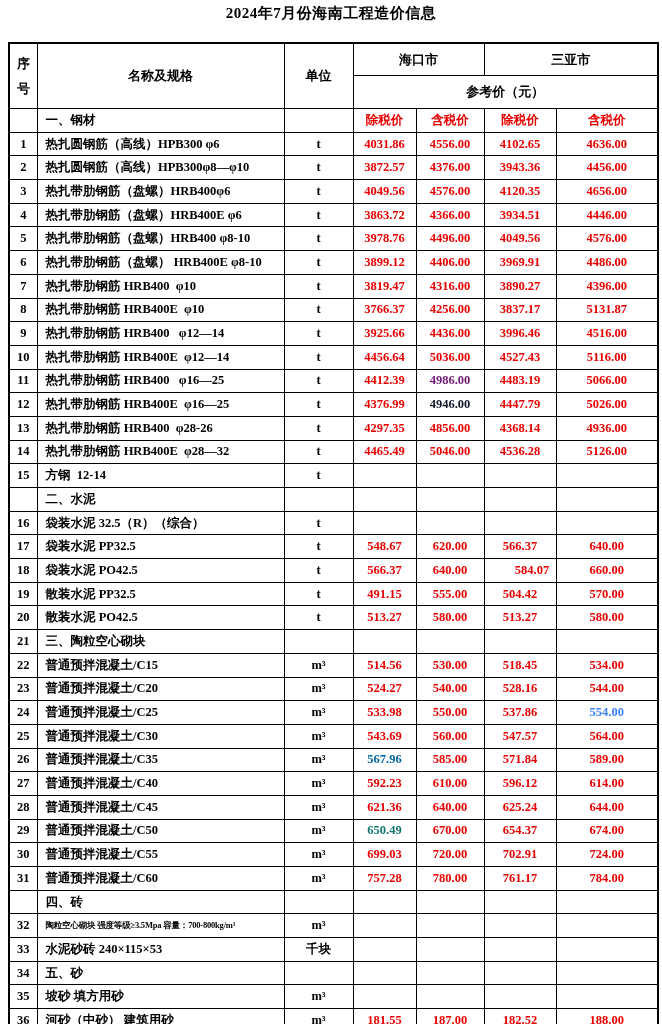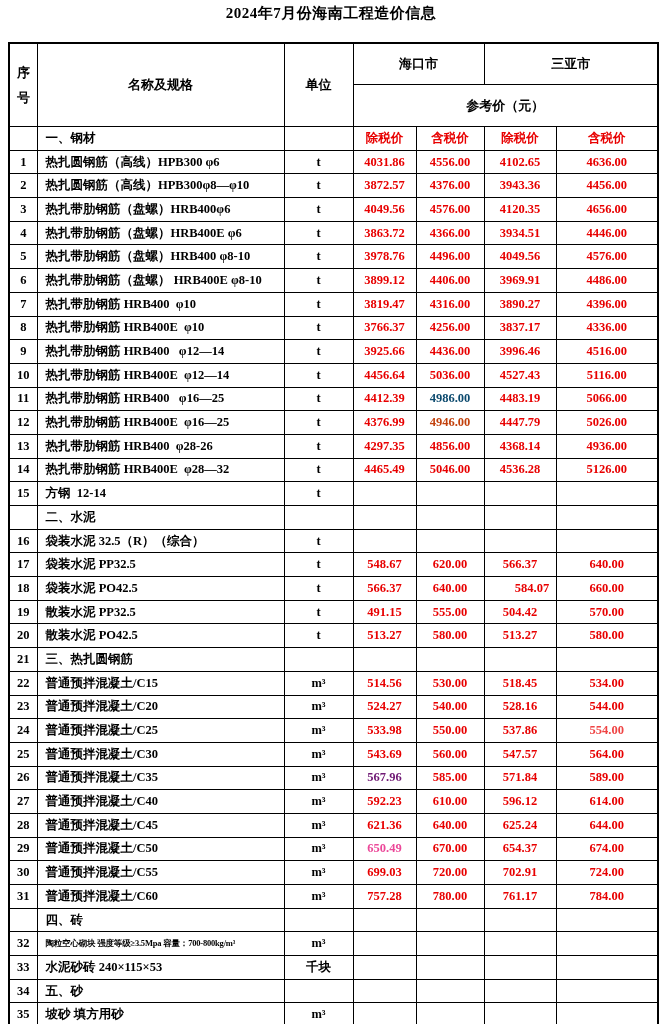--- a/index.html
+++ b/index.html
@@ -36,21 +36,21 @@
   .price-table thead th {
     font-size: 13px;
     height: 26px;
     text-align: center;
     vertical-align: middle;
     font-weight: bold;
   }
   th.th-serial {
     word-break: break-all;
     line-height: 25px;
-    padding: 16px 7px;
+    padding: 7px 7px;
   }
   .price-table tbody td {
     height: 23.7px;
     font-size: 12.5px;
     vertical-align: middle;
   }
   td.c-no   { text-align: center; }
   td.c-name { text-align: left; padding-left: 8px; white-space: pre; }
   td.c-name.small { font-size: 8.5px; letter-spacing: -0.2px; }
   td.c-unit { text-align: center; font-size: 12px; }
@@ -156,21 +156,21 @@
         <td class="c-price" style="color: rgb(232, 0, 0);">3890.27</td>
         <td class="c-price" style="color: rgb(232, 0, 0);">4396.00</td>
       </tr>
       <tr>
         <td class="c-no">8</td>
         <td class="c-name">热扎带肋钢筋 HRB400E  φ10</td>
         <td class="c-unit">t</td>
         <td class="c-price" style="color: rgb(232, 0, 0);">3766.37</td>
         <td class="c-price" style="color: rgb(232, 0, 0);">4256.00</td>
         <td class="c-price" style="color: rgb(232, 0, 0);">3837.17</td>
-        <td class="c-price" style="color: rgb(232, 0, 0);">4336.00</td>
+        <td class="c-price" style="color: rgb(232, 0, 0);">5131.87</td>
       </tr>
       <tr>
         <td class="c-no">9</td>
         <td class="c-name">热扎带肋钢筋 HRB400   φ12—14</td>
         <td class="c-unit">t</td>
         <td class="c-price" style="color: rgb(232, 0, 0);">3925.66</td>
         <td class="c-price" style="color: rgb(232, 0, 0);">4436.00</td>
         <td class="c-price" style="color: rgb(232, 0, 0);">3996.46</td>
         <td class="c-price" style="color: rgb(232, 0, 0);">4516.00</td>
       </tr>
@@ -181,30 +181,30 @@
         <td class="c-price" style="color: rgb(232, 0, 0);">4456.64</td>
         <td class="c-price" style="color: rgb(232, 0, 0);">5036.00</td>
         <td class="c-price" style="color: rgb(232, 0, 0);">4527.43</td>
         <td class="c-price" style="color: rgb(232, 0, 0);">5116.00</td>
       </tr>
       <tr>
         <td class="c-no">11</td>
         <td class="c-name">热扎带肋钢筋 HRB400   φ16—25</td>
         <td class="c-unit">t</td>
         <td class="c-price" style="color: rgb(232, 0, 0);">4412.39</td>
-        <td class="c-price" style="color: #0c4a6e; font-family: Liberation Serif, serif;">4986.00</td>
+        <td class="c-price" style="color: #701a75; font-family: Liberation Serif, serif;">4986.00</td>
         <td class="c-price" style="color: rgb(232, 0, 0);">4483.19</td>
         <td class="c-price" style="color: rgb(232, 0, 0);">5066.00</td>
       </tr>
       <tr>
         <td class="c-no">12</td>
         <td class="c-name">热扎带肋钢筋 HRB400E  φ16—25</td>
         <td class="c-unit">t</td>
         <td class="c-price" style="color: rgb(232, 0, 0);">4376.99</td>
-        <td class="c-price" style="color: #c2410c;">4946.00</td>
+        <td class="c-price" style="color: #0f172a;">4946.00</td>
         <td class="c-price" style="color: rgb(232, 0, 0);">4447.79</td>
         <td class="c-price" style="color: rgb(232, 0, 0);">5026.00</td>
       </tr>
       <tr>
         <td class="c-no">13</td>
         <td class="c-name">热扎带肋钢筋 HRB400  φ28-26</td>
         <td class="c-unit">t</td>
         <td class="c-price" style="color: rgb(232, 0, 0);">4297.35</td>
         <td class="c-price" style="color: rgb(232, 0, 0);">4856.00</td>
         <td class="c-price" style="color: rgb(232, 0, 0);">4368.14</td>
@@ -277,21 +277,21 @@
         <td class="c-no">20</td>
         <td class="c-name">散装水泥 PO42.5</td>
         <td class="c-unit">t</td>
         <td class="c-price" style="color: rgb(232, 0, 0);">513.27</td>
         <td class="c-price" style="color: rgb(232, 0, 0);">580.00</td>
         <td class="c-price" style="color: rgb(232, 0, 0);">513.27</td>
         <td class="c-price" style="color: rgb(232, 0, 0);">580.00</td>
       </tr>
       <tr>
         <td class="c-no">21</td>
-        <td class="c-name">三、热扎圆钢筋</td>
+        <td class="c-name">三、陶粒空心砌块</td>
         <td class="c-unit"></td>
         <td class="c-price" style="color: rgb(232, 0, 0);"></td>
         <td class="c-price" style="color: rgb(232, 0, 0);"></td>
         <td class="c-price" style="color: rgb(232, 0, 0);"></td>
         <td class="c-price" style="color: rgb(232, 0, 0);"></td>
       </tr>
       <tr>
         <td class="c-no">22</td>
         <td class="c-name">普通预拌混凝土/C15</td>
         <td class="c-unit">m³</td>
@@ -309,36 +309,36 @@
         <td class="c-price" style="color: rgb(232, 0, 0);">528.16</td>
         <td class="c-price" style="color: rgb(232, 0, 0);">544.00</td>
       </tr>
       <tr>
         <td class="c-no">24</td>
         <td class="c-name">普通预拌混凝土/C25</td>
         <td class="c-unit">m³</td>
         <td class="c-price" style="color: rgb(232, 0, 0);">533.98</td>
         <td class="c-price" style="color: rgb(232, 0, 0);">550.00</td>
         <td class="c-price" style="color: rgb(232, 0, 0);">537.86</td>
-        <td class="c-price" style="color: #ef4444; font-family: Liberation Serif, serif;">554.00</td>
+        <td class="c-price" style="color: #3b82f6; font-family: Liberation Serif, serif;">554.00</td>
       </tr>
       <tr>
         <td class="c-no">25</td>
         <td class="c-name">普通预拌混凝土/C30</td>
         <td class="c-unit">m³</td>
         <td class="c-price" style="color: rgb(232, 0, 0);">543.69</td>
         <td class="c-price" style="color: rgb(232, 0, 0);">560.00</td>
         <td class="c-price" style="color: rgb(232, 0, 0);">547.57</td>
         <td class="c-price" style="color: rgb(232, 0, 0);">564.00</td>
       </tr>
       <tr>
         <td class="c-no">26</td>
         <td class="c-name">普通预拌混凝土/C35</td>
         <td class="c-unit">m³</td>
-        <td class="c-price" style="color: #701a75;">567.96</td>
+        <td class="c-price" style="color: #0369a1;">567.96</td>
         <td class="c-price" style="color: rgb(232, 0, 0);">585.00</td>
         <td class="c-price" style="color: rgb(232, 0, 0);">571.84</td>
         <td class="c-price" style="color: rgb(232, 0, 0);">589.00</td>
       </tr>
       <tr>
         <td class="c-no">27</td>
         <td class="c-name">普通预拌混凝土/C40</td>
         <td class="c-unit">m³</td>
         <td class="c-price" style="color: rgb(232, 0, 0);">592.23</td>
         <td class="c-price" style="color: rgb(232, 0, 0);">610.00</td>
@@ -351,21 +351,21 @@
         <td class="c-unit">m³</td>
         <td class="c-price" style="color: rgb(232, 0, 0);">621.36</td>
         <td class="c-price" style="color: rgb(232, 0, 0);">640.00</td>
         <td class="c-price" style="color: rgb(232, 0, 0);">625.24</td>
         <td class="c-price" style="color: rgb(232, 0, 0);">644.00</td>
       </tr>
       <tr>
         <td class="c-no">29</td>
         <td class="c-name">普通预拌混凝土/C50</td>
         <td class="c-unit">m³</td>
-        <td class="c-price" style="color: #ec4899; margin-top: 16px;">650.49</td>
+        <td class="c-price" style="color: #0f766e; margin-top: 16px;">650.49</td>
         <td class="c-price" style="color: rgb(232, 0, 0);">670.00</td>
         <td class="c-price" style="color: rgb(232, 0, 0);">654.37</td>
         <td class="c-price" style="color: rgb(232, 0, 0);">674.00</td>
       </tr>
       <tr>
         <td class="c-no">30</td>
         <td class="c-name">普通预拌混凝土/C55</td>
         <td class="c-unit">m³</td>
         <td class="c-price" style="color: rgb(232, 0, 0);">699.03</td>
         <td class="c-price" style="color: rgb(232, 0, 0);">720.00</td>

